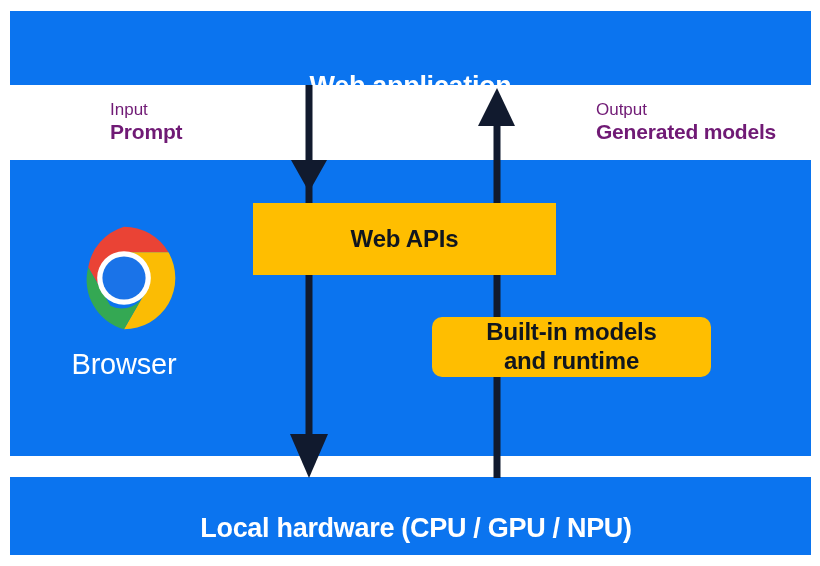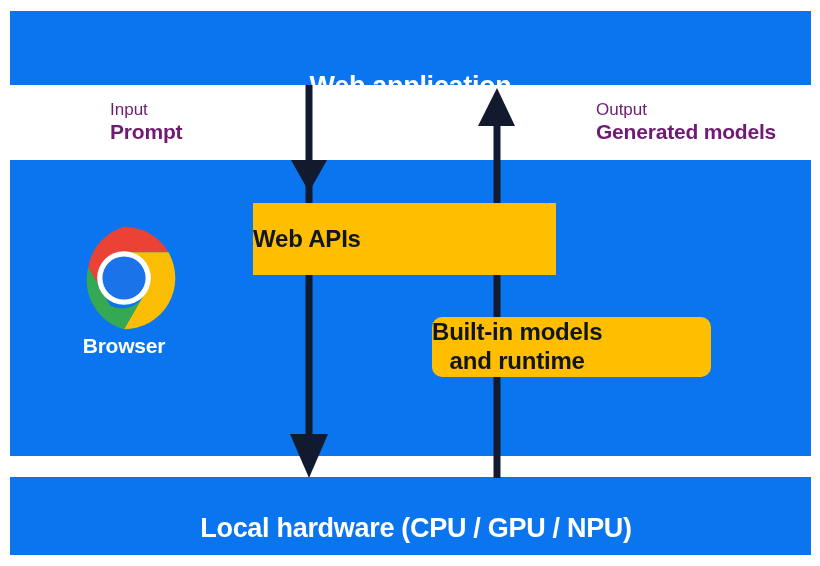--- a/index.html
+++ b/index.html
@@ -75,20 +75,21 @@
   #io-output { right: 44px; top: 100px; text-align: left; }
 
   
   .yellow-box {
     position: absolute;
     background: #ffbe00;
     color: #10161f;
     font-weight: bold;
     display: flex;
     align-items: center;
+    justify-content: center;
     text-align: center;
     line-height: 1.2;
     letter-spacing: -0.2px;
   }
   #box-web-apis {
     left: 253px;
     top: 203px;
     width: 303px;
     height: 72px;
     font-size: 24px;
@@ -109,23 +110,24 @@
     top: 222px;
     width: 132px;
     text-align: center;
   }
   #chrome-logo {
     display: block;
     margin: 0 auto;
   }
   #browser-label {
     display: block;
+    margin-top: 14px;
     color: #ffffff;
-    font-size: 21px;
-    font-weight: bold;
+    font-size: 29px;
+    font-weight: normal;
     letter-spacing: -0.2px;
   }
 </style>
 </head>
 <body>
 
 <div id="canvas">
 
   <div class="band" id="band-top">
     <span class="band-title">Web application</span>

